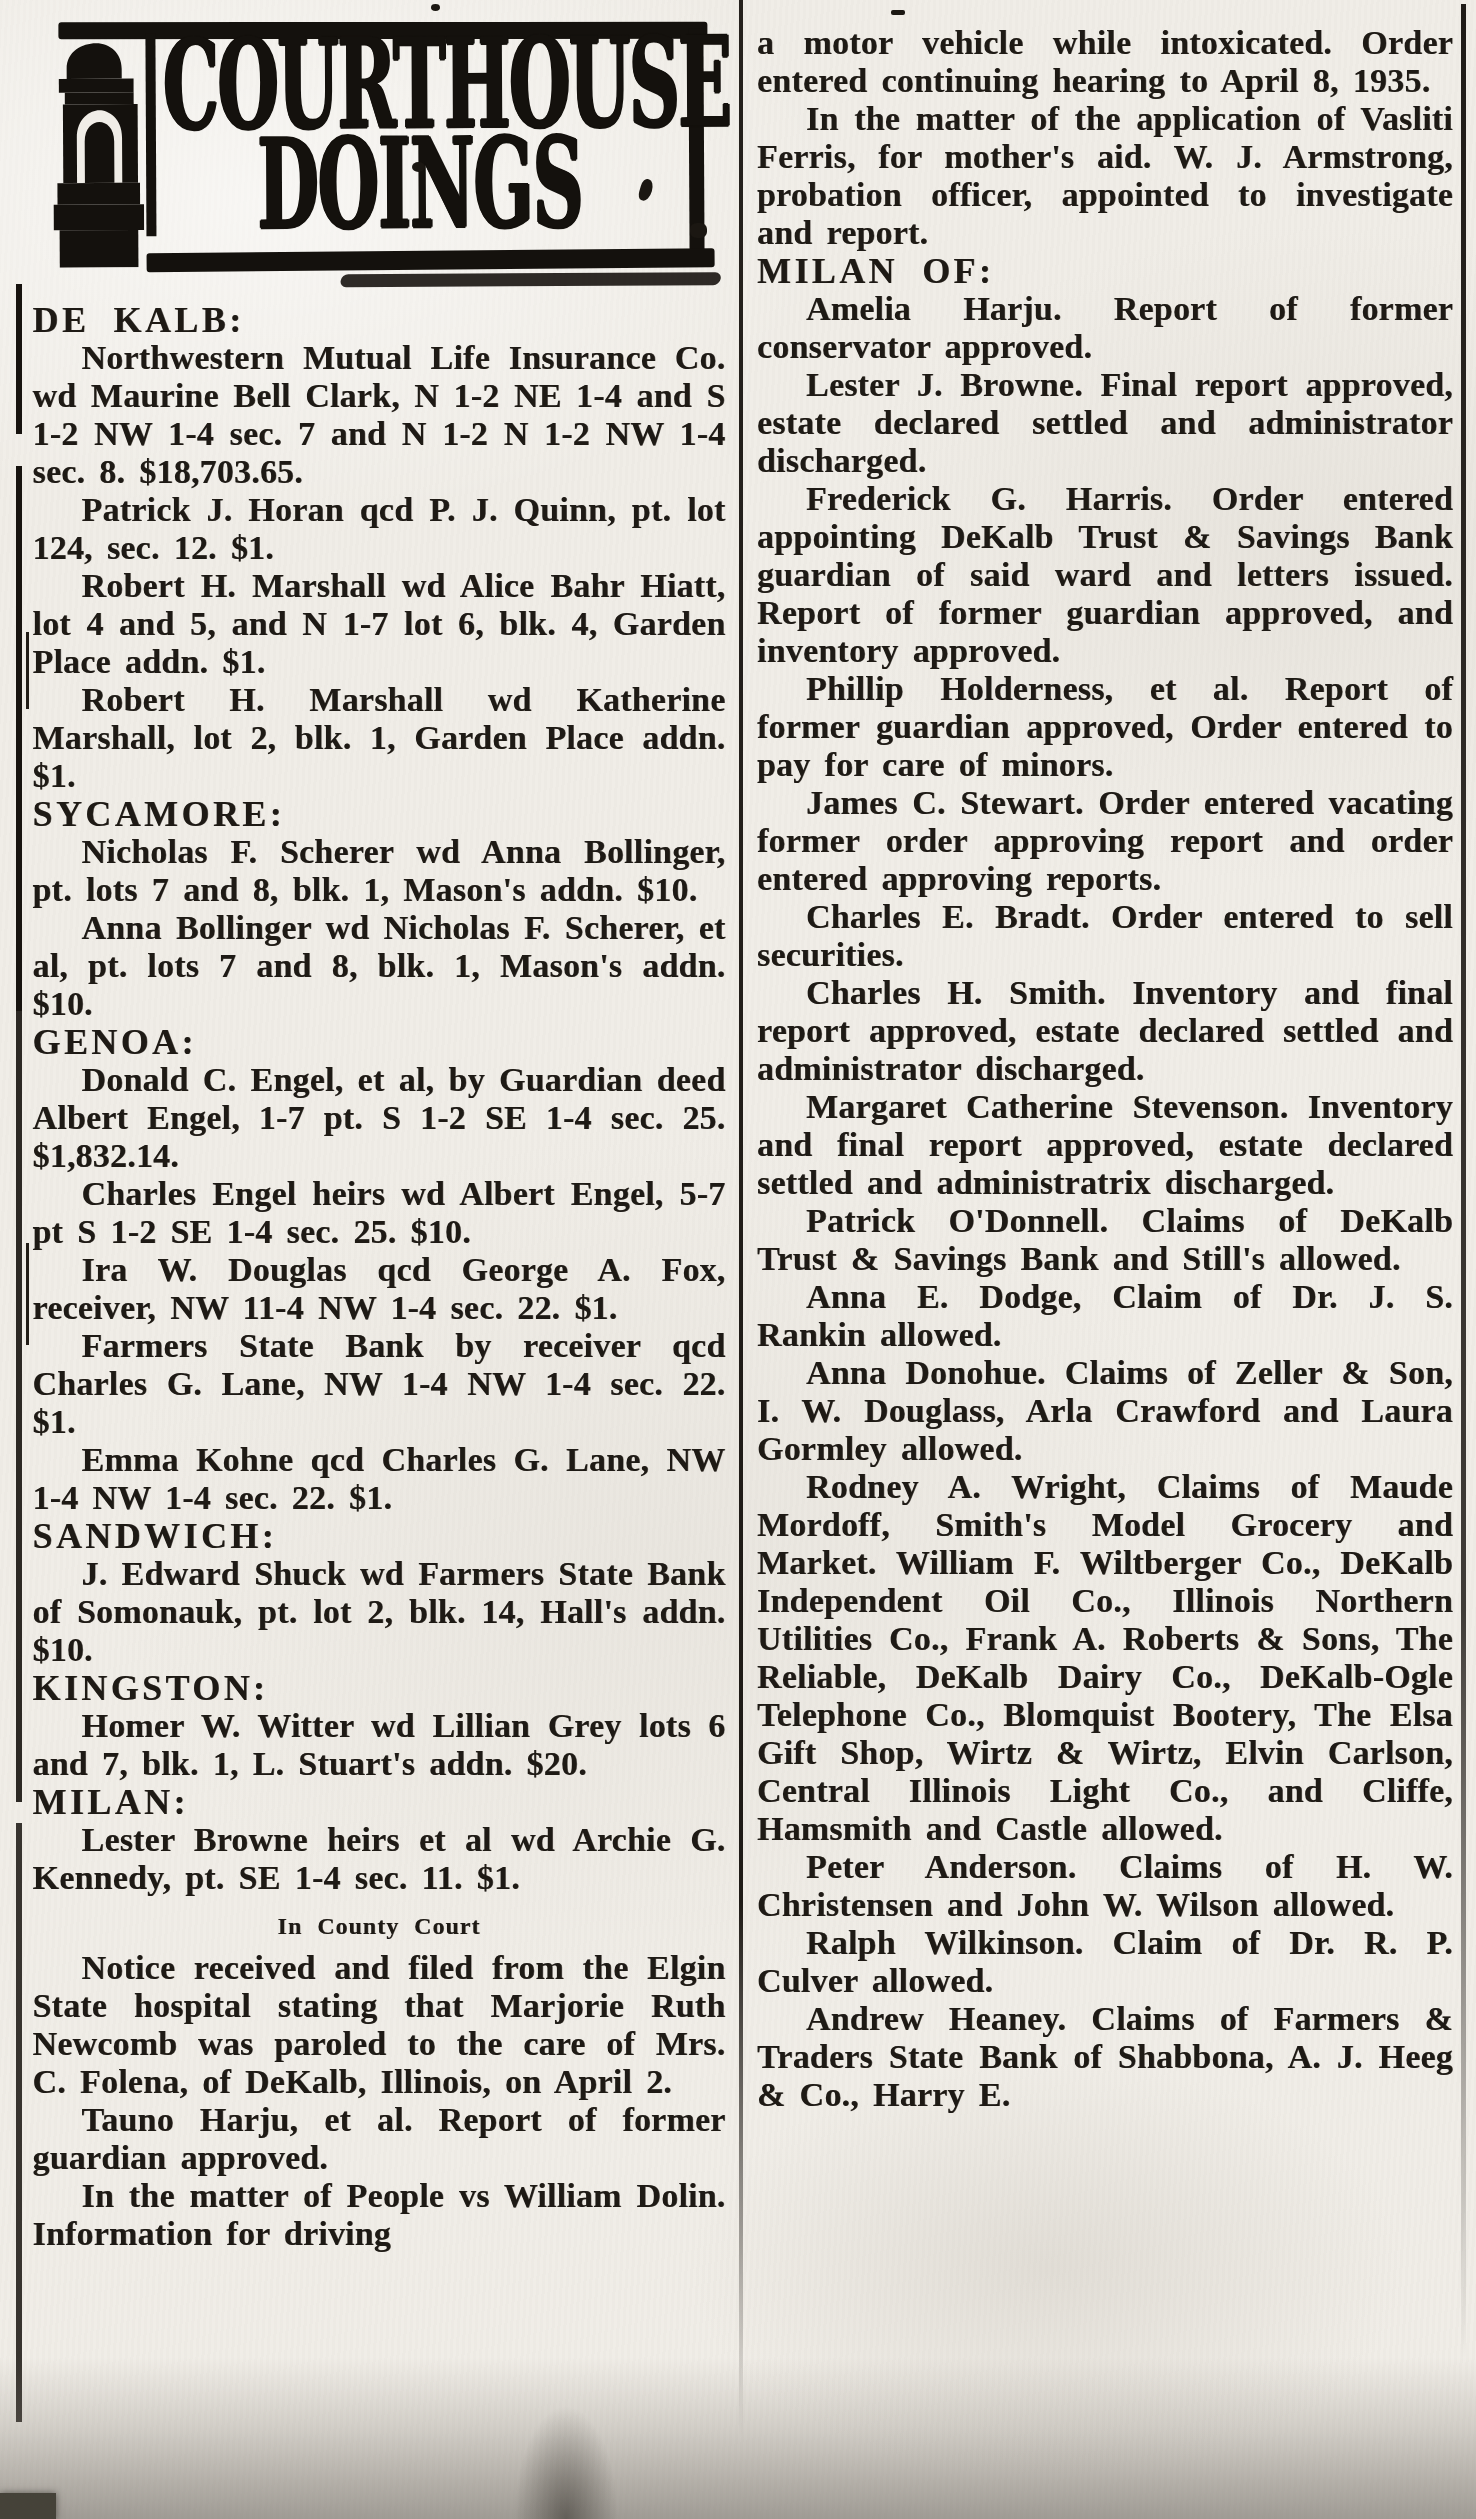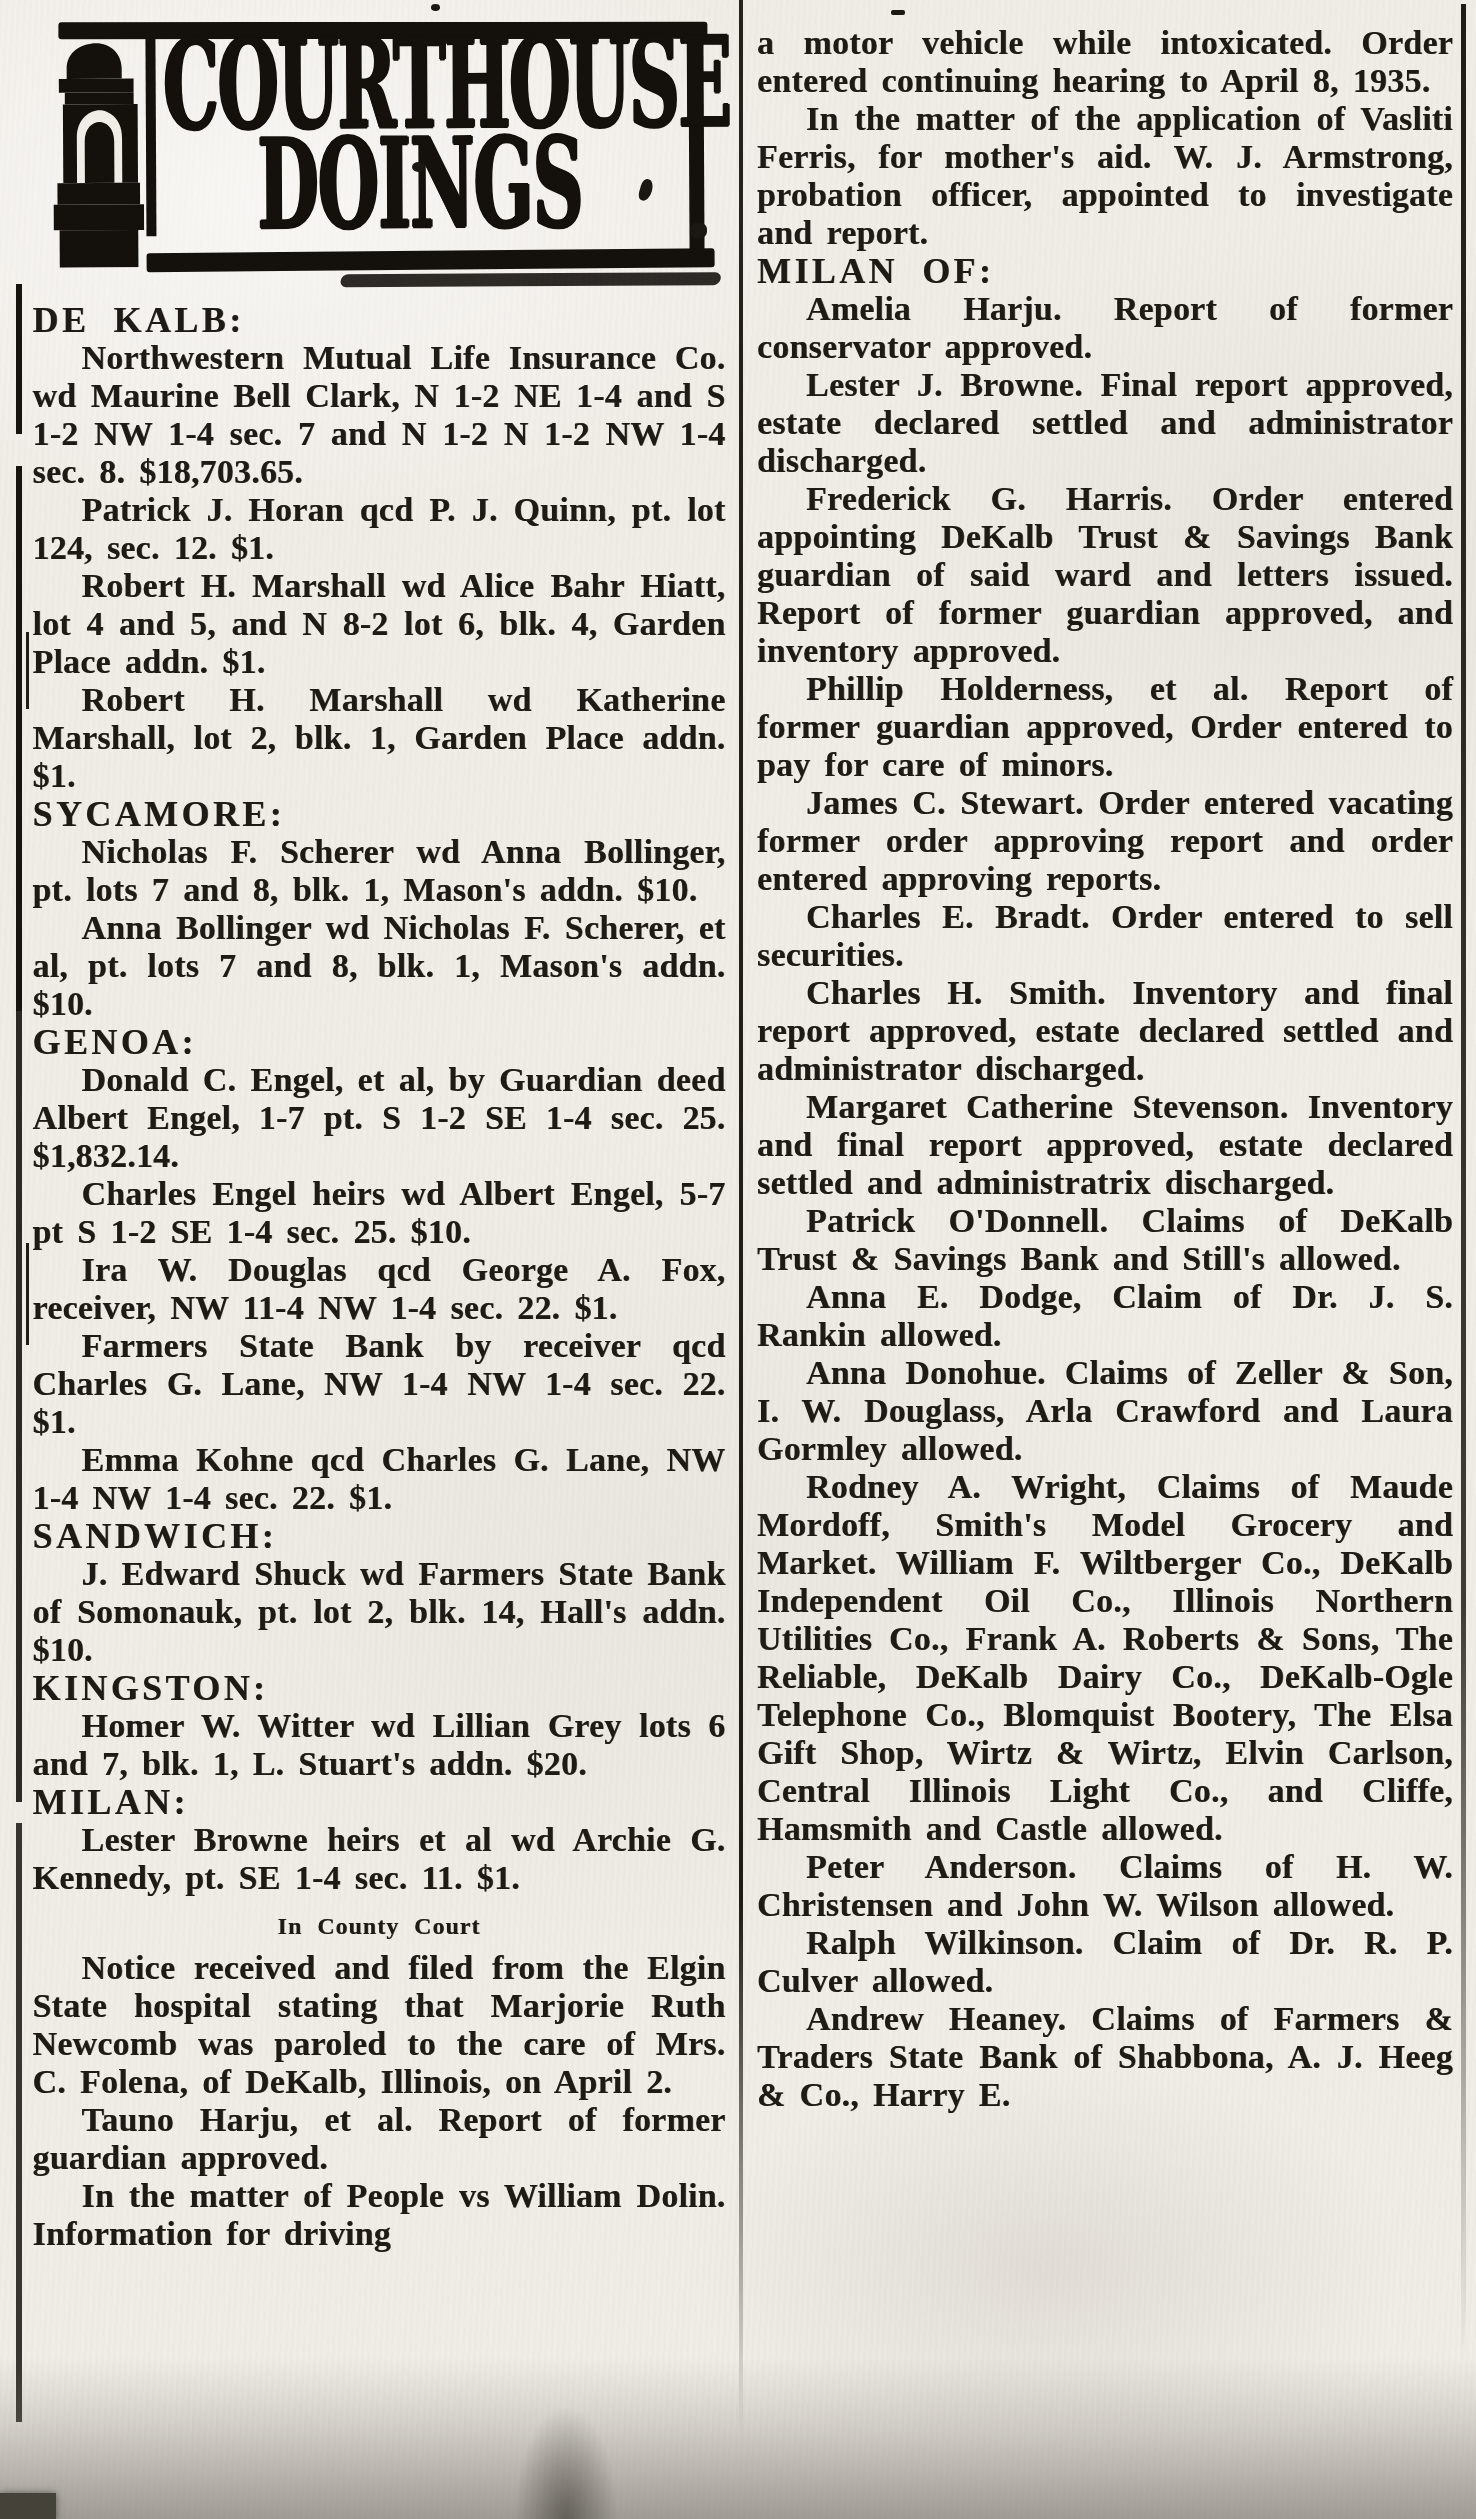--- a/index.html
+++ b/index.html
@@ -101,21 +101,21 @@
       </div>
       <div class="mast-titles">
         <div class="mast-line1">COURTHOUSE</div>
         <div class="mast-line2">DOINGS</div>
       </div>
     </div>
 
     <p class="sect">DE KALB:</p>
     <p class="para">Northwestern Mutual Life Insurance Co. wd Maurine Bell Clark, N 1-2 NE 1-4 and S 1-2 NW 1-4 sec. 7 and N 1-2 N 1-2 NW 1-4 sec. 8. $18,703.65.</p>
     <p class="para">Patrick J. Horan qcd P. J. Quinn, pt. lot 124, sec. 12. $1.</p>
-    <p class="para">Robert H. Marshall wd Alice Bahr Hiatt, lot 4 and 5, and N 8-2 lot 6, blk. 4, Garden Place addn. $1.</p>
+    <p class="para">Robert H. Marshall wd Alice Bahr Hiatt, lot 4 and 5, and N 1-7 lot 6, blk. 4, Garden Place addn. $1.</p>
     <p class="para">Robert H. Marshall wd Katherine Marshall, lot 2, blk. 1, Garden Place addn. $1.</p>
     <p class="sect">SYCAMORE:</p>
     <p class="para">Nicholas F. Scherer wd Anna Bollinger, pt. lots 7 and 8, blk. 1, Mason's addn. $10.</p>
     <p class="para">Anna Bollinger wd Nicholas F. Scherer, et al, pt. lots 7 and 8, blk. 1, Mason's addn. $10.</p>
     <p class="sect">GENOA:</p>
     <p class="para">Donald C. Engel, et al, by Guardian deed Albert Engel, 1-7 pt. S 1-2 SE 1-4 sec. 25. $1,832.14.</p>
     <p class="para">Charles Engel heirs wd Albert Engel, 5-7 pt S 1-2 SE 1-4 sec. 25. $10.</p>
     <p class="para">Ira W. Douglas qcd George A. Fox, receiver, NW 11-4 NW 1-4 sec. 22. $1.</p>
     <p class="para">Farmers State Bank by receiver qcd Charles G. Lane, NW 1-4 NW 1-4 sec. 22. $1.</p>
     <p class="para">Emma Kohne qcd Charles G. Lane, NW 1-4 NW 1-4 sec. 22. $1.</p>

